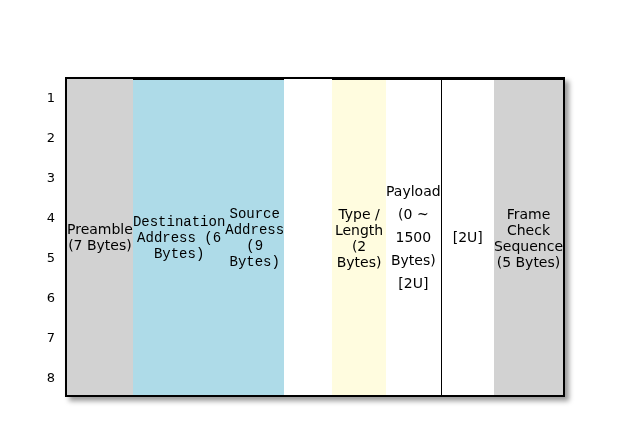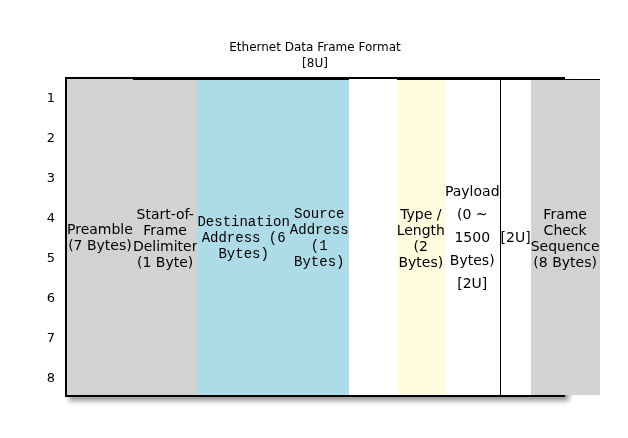--- a/index.html
+++ b/index.html
@@ -81,59 +81,52 @@
   .bg-gray  { background: #d2d2d2; }
   .bg-blue  { background: #aedbe8; font-family: Liberation Mono, monospace; }
   .bg-cream { background: #fffcdf; margin-left: 48px; }
   .bg-white { background: #ffffff; }
 </style>
 </head>
 <body>
 
 <div class="canvas">
 
-  <div class="title-block">
-    <div>Ethernet Data Frame Format</div>
-    <div>[8U]</div>
-  </div>
 
   <div class="num-col">
     <div class="num-cell">1</div>
     <div class="num-cell">2</div>
     <div class="num-cell">3</div>
     <div class="num-cell">4</div>
     <div class="num-cell">5</div>
     <div class="num-cell">6</div>
     <div class="num-cell">7</div>
     <div class="num-cell">8</div>
   </div>
 
   <div class="frame-table">
     <div class="row bg-gray">
       <span>Preamble (7 Bytes)</span>
     </div>
-    <div class="row bg-gray">
-      <span>Start-of-Frame Delimiter (1 Byte)</span>
-    </div>
     <div class="row bg-blue">
       <span>Destination Address (6 Bytes)</span>
     </div>
     <div class="row bg-blue">
-      <span>Source Address (1 Bytes)</span>
+      <span>Source Address (9 Bytes)</span>
     </div>
     <div class="row bg-cream">
       <span>Type / Length (2 Bytes)</span>
     </div>
     <div class="row row-double bg-white">
       <div class="cell">
         <div>Payload (0 ~ 1500 Bytes)</div>
         <div>[2U]</div>
       </div>
       <div class="cell">
         <div>[2U]</div>
       </div>
     </div>
     <div class="row bg-gray">
-      <span>Frame Check Sequence (8 Bytes)</span>
+      <span>Frame Check Sequence (5 Bytes)</span>
     </div>
   </div>
 
 </div>
 
 </body></html>

